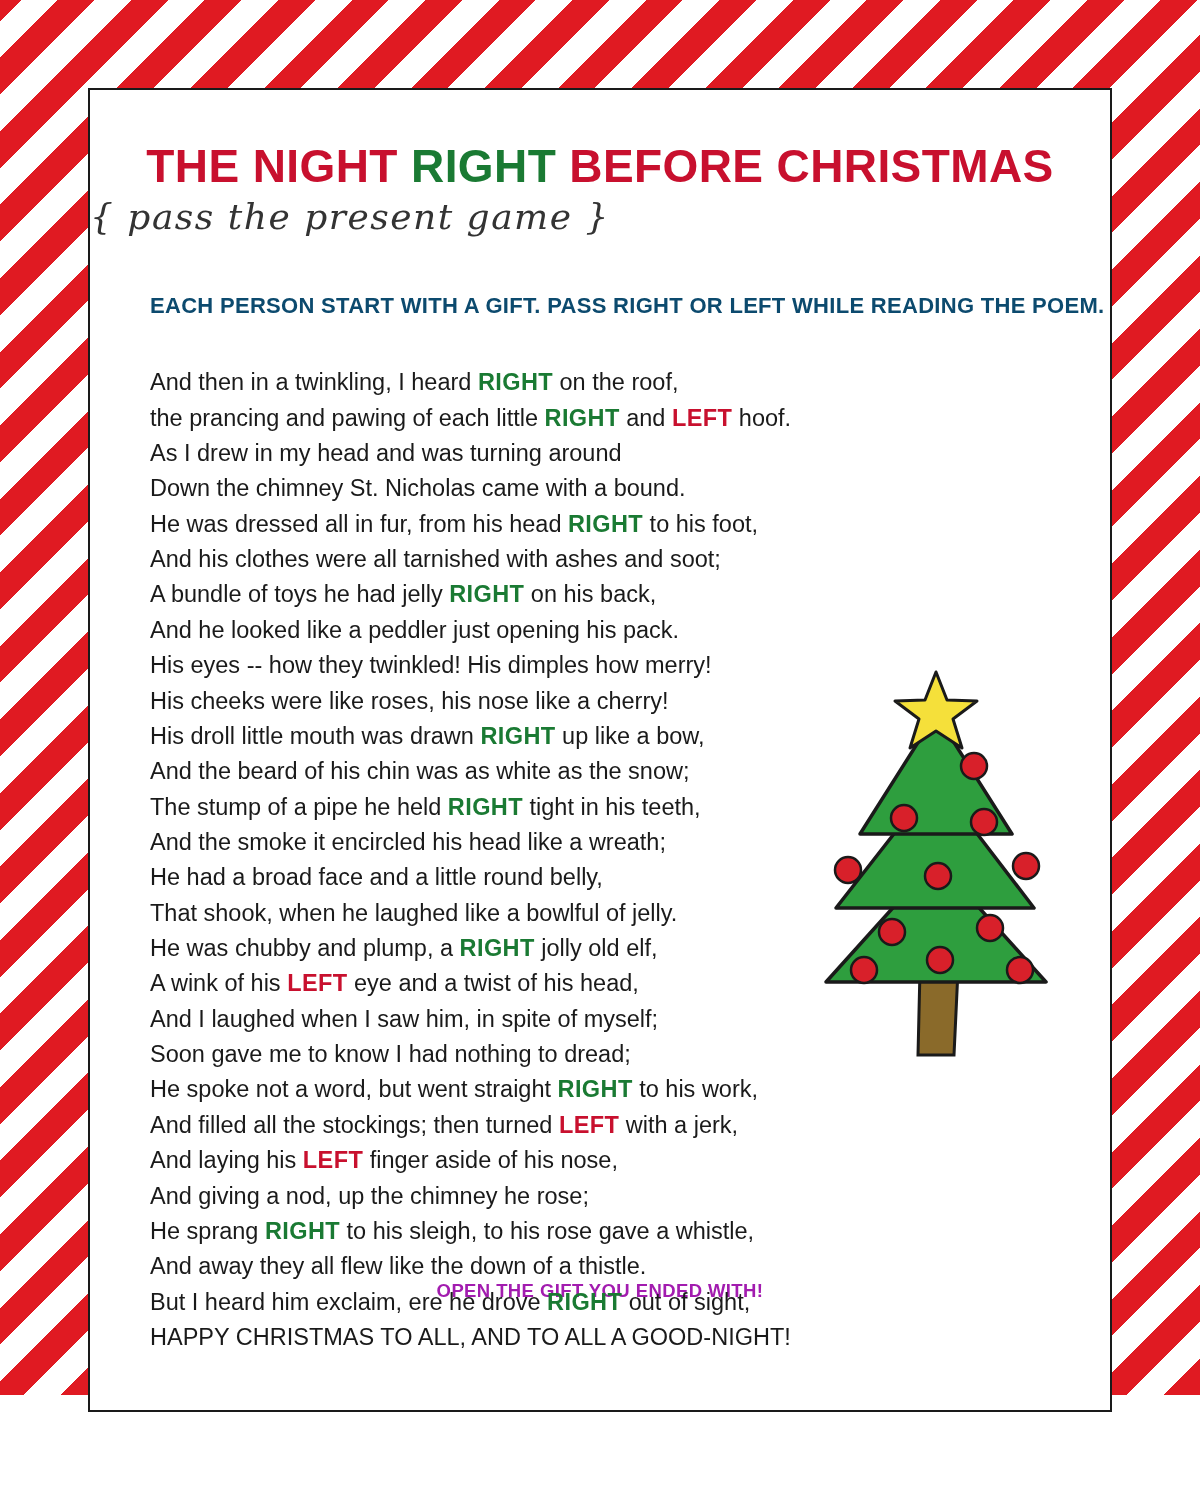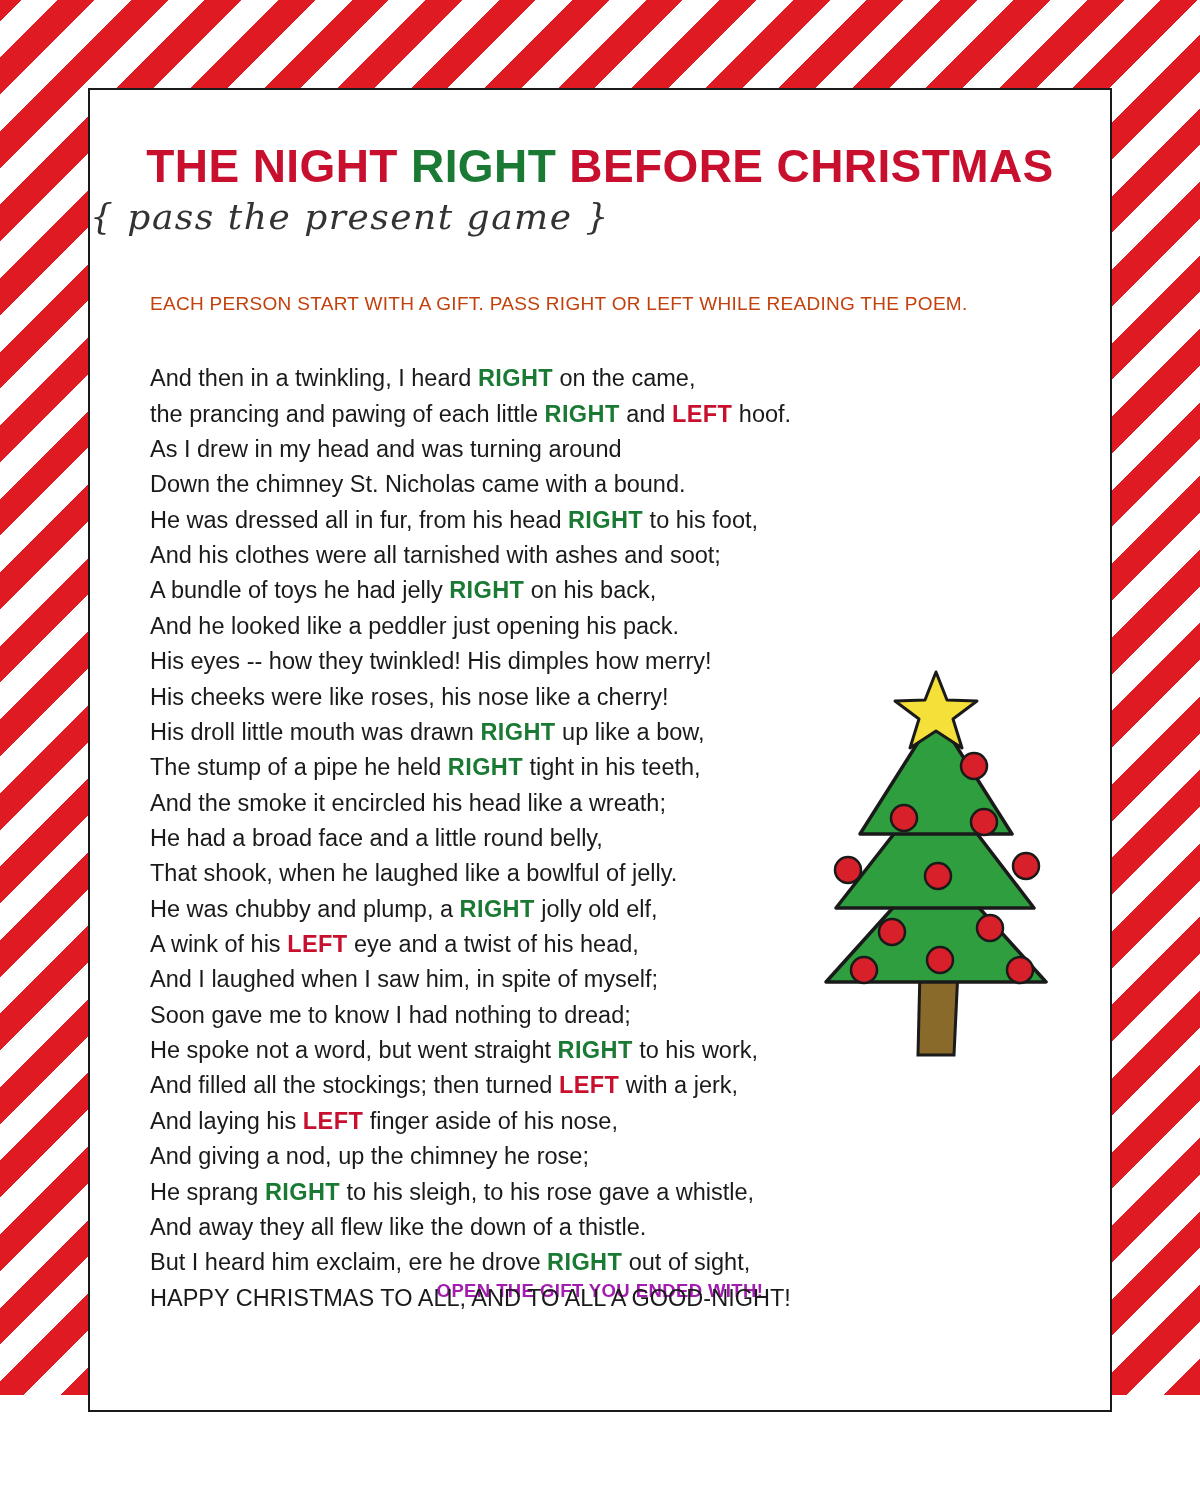--- a/index.html
+++ b/index.html
@@ -65,24 +65,24 @@
     font-style: italic;
     font-size: 36px;
     font-weight: 400;
     color: #333333;
     letter-spacing: 1.5px;
   }
 
   .instructions {
     margin: 0;
     padding: 56px 0 0 60px;
-    font-size: 19px;
-    font-weight: 400;
+    font-size: 22px;
+    font-weight: 700;
     letter-spacing: 0.3px;
-    color: #c2410c;
+    color: #0c4a6e;
   }
 
   
   .poem {
     position: relative;
     padding: 46px 0 0 60px;
     font-size: 23.5px;
     line-height: 1.505;
     color: #1a1a1a;
     z-index: 2;
@@ -159,31 +159,32 @@
         <circle cx="130" cy="206" r="13" fill="#d8202a" stroke="#1a1a1a" stroke-width="2.5"></circle>
         <circle cx="84" cy="262" r="13" fill="#d8202a" stroke="#1a1a1a" stroke-width="2.5"></circle>
         <circle cx="182" cy="258" r="13" fill="#d8202a" stroke="#1a1a1a" stroke-width="2.5"></circle>
         <circle cx="56" cy="300" r="13" fill="#d8202a" stroke="#1a1a1a" stroke-width="2.5"></circle>
         <circle cx="212" cy="300" r="13" fill="#d8202a" stroke="#1a1a1a" stroke-width="2.5"></circle>
         <circle cx="132" cy="290" r="13" fill="#d8202a" stroke="#1a1a1a" stroke-width="2.5"></circle>
       </svg>
     </div>
 
     <div class="poem" id="poem">
-        <div class="line"><span>And then in a twinkling, I heard </span><b class="right">RIGHT</b><span> on the came,</span></div>
+        <div class="line"><span>And then in a twinkling, I heard </span><b class="right">RIGHT</b><span> on the roof,</span></div>
         <div class="line"><span>the prancing and pawing of each little </span><b class="right">RIGHT</b><span> and </span><b class="left">LEFT</b><span> hoof.</span></div>
         <div class="line"><span>As I drew in my head and was turning around</span></div>
         <div class="line"><span>Down the chimney St. Nicholas came with a bound.</span></div>
         <div class="line"><span>He was dressed all in fur, from his head </span><b class="right">RIGHT</b><span> to his foot,</span></div>
         <div class="line"><span>And his clothes were all tarnished with ashes and soot;</span></div>
         <div class="line"><span>A bundle of toys he had jelly </span><b class="right">RIGHT</b><span> on his back,</span></div>
         <div class="line"><span>And he looked like a peddler just opening his pack.</span></div>
         <div class="line"><span>His eyes -- how they twinkled! His dimples how merry!</span></div>
         <div class="line"><span>His cheeks were like roses, his nose like a cherry!</span></div>
         <div class="line"><span>His droll little mouth was drawn </span><b class="right">RIGHT</b><span> up like a bow,</span></div>
+        <div class="line"><span>And the beard of his chin was as white as the snow;</span></div>
         <div class="line"><span>The stump of a pipe he held </span><b class="right">RIGHT</b><span> tight in his teeth,</span></div>
         <div class="line"><span>And the smoke it encircled his head like a wreath;</span></div>
         <div class="line"><span>He had a broad face and a little round belly,</span></div>
         <div class="line"><span>That shook, when he laughed like a bowlful of jelly.</span></div>
         <div class="line"><span>He was chubby and plump, a </span><b class="right">RIGHT</b><span> jolly old elf,</span></div>
         <div class="line"><span>A wink of his </span><b class="left">LEFT</b><span> eye and a twist of his head,</span></div>
         <div class="line"><span>And I laughed when I saw him, in spite of myself;</span></div>
         <div class="line"><span>Soon gave me to know I had nothing to dread;</span></div>
         <div class="line"><span>He spoke not a word, but went straight </span><b class="right">RIGHT</b><span> to his work,</span></div>
         <div class="line"><span>And filled all the stockings; then turned </span><b class="left">LEFT</b><span> with a jerk,</span></div>

